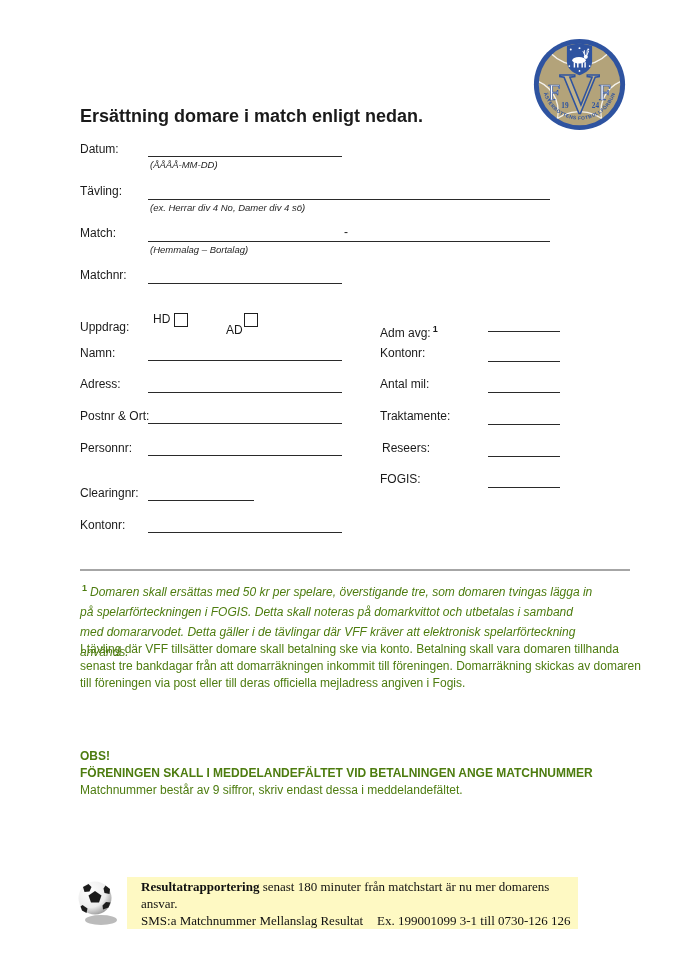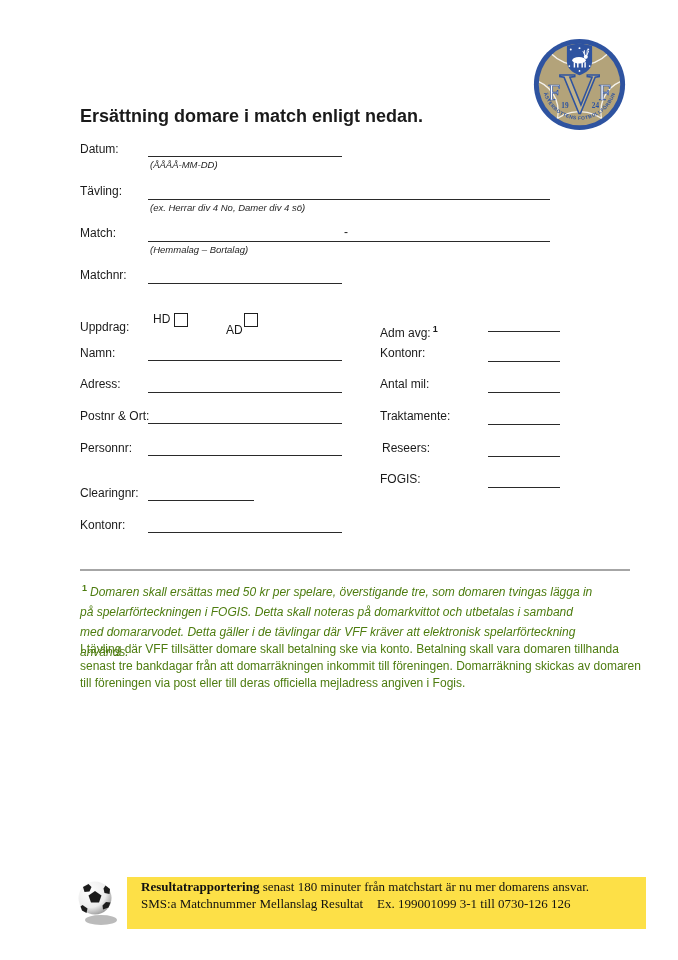--- a/index.html
+++ b/index.html
@@ -9,21 +9,21 @@
   .lbl{position:absolute;font-size:12px;white-space:nowrap;color:#1a1a1a;}
   .line{position:absolute;height:0;border-top:1.6px solid #2a2a2a;}
   .hint{position:absolute;font-size:9.5px;font-style:italic;white-space:nowrap;color:#1f1f1f;}
   .cb{position:absolute;width:12px;height:12px;border:1.6px solid #1f1f1f;background:#fff;}
   .supref{font-weight:bold;font-size:9px;margin-left:2px;font-style:normal;}
   .divider{position:absolute;left:80px;top:569px;width:550px;height:2px;background:#a6a6a6;}
   .para{position:absolute;font-size:12px;line-height:17px;color:#4d7c0f;}
   .fn{font-style:italic;line-height:20px;}
   .fn sup{margin-right:3px;}
   .bold{font-weight:bold;}
-  .notice{position:absolute;left:127px;top:877px;width:519px;height:52px;background:#fde047;
+  .notice{position:absolute;left:127px;top:877px;width:451px;height:52px;background:#fef9c3;
           font-family:"Liberation Serif",serif;font-size:13px;line-height:17px;color:#111;
           padding:1px 0 11px 14px;box-sizing:border-box;}
   .notice a{color:#1414cf;text-decoration:underline;cursor:pointer;}
   .gap{display:inline-block;width:14px;}
   .logo{position:absolute;left:531px;top:36px;width:97px;height:97px;}
   .ball{position:absolute;left:74px;top:878px;width:48px;height:50px;}
 </style>
 </head>
 <body>
 
@@ -133,20 +133,25 @@
 
   <div class="lbl" style="left:380px;top:472px">FOGIS:</div>
   <div class="line" style="left:488px;top:487px;width:72px"></div>
 
   <div class="divider"></div>
 
   <div class="para fn" style="left:80px;top:578px;width:515px"><sup class="supref">1</sup><span>Domaren skall ersättas med 50 kr per spelare, överstigande tre, som domaren tvingas lägga in på spelarförteckningen i FOGIS. Detta skall noteras på domarkvittot och utbetalas i samband med domararvodet. Detta gäller i de tävlingar där VFF kräver att elektronisk spelarförteckning används.</span></div>
 
   <div class="para" style="left:80px;top:641px;width:562px">I tävling där VFF tillsätter domare skall betalning ske via konto. Betalning skall vara domaren tillhanda senast tre bankdagar från att domarräkningen inkommit till föreningen. Domarräkning skickas av domaren till föreningen via post eller till deras officiella mejladress angiven i Fogis.</div>
 
+  <div class="para" style="left:80px;top:748px;width:562px">
+    <div class="bold">OBS!</div>
+    <div class="bold">FÖRENINGEN SKALL I MEDDELANDEFÄLTET VID BETALNINGEN ANGE MATCHNUMMER</div>
+    <div>Matchnummer består av 9 siffror, skriv endast dessa i meddelandefältet.</div>
+  </div>
 
   <svg class="ball" viewBox="0 0 48 50">
     <defs>
       <radialGradient id="ballGrad" cx="35%" cy="30%" r="75%">
         <stop offset="0%" stop-color="#ffffff"></stop>
         <stop offset="65%" stop-color="#ececec"></stop>
         <stop offset="100%" stop-color="#9b9b9b"></stop>
       </radialGradient>
     </defs>
     <ellipse cx="27" cy="42" rx="16" ry="5" fill="rgba(60,60,60,0.35)"></ellipse>

